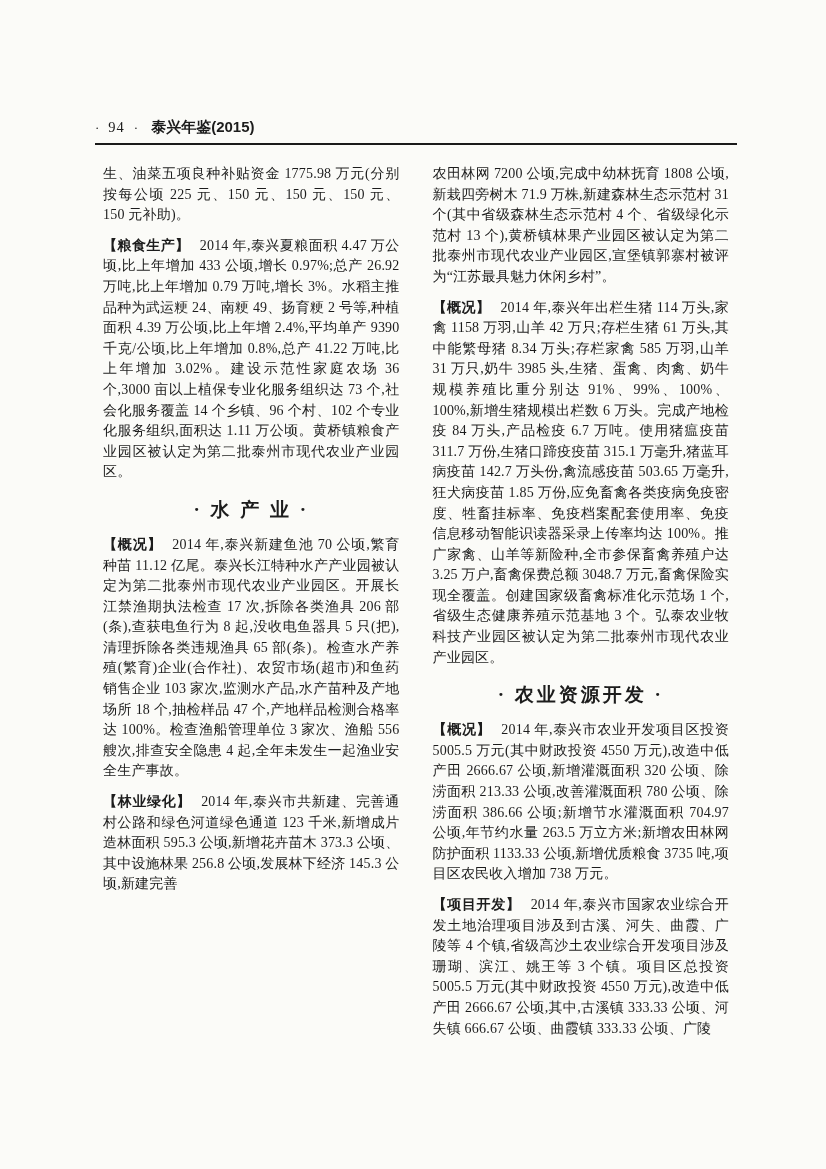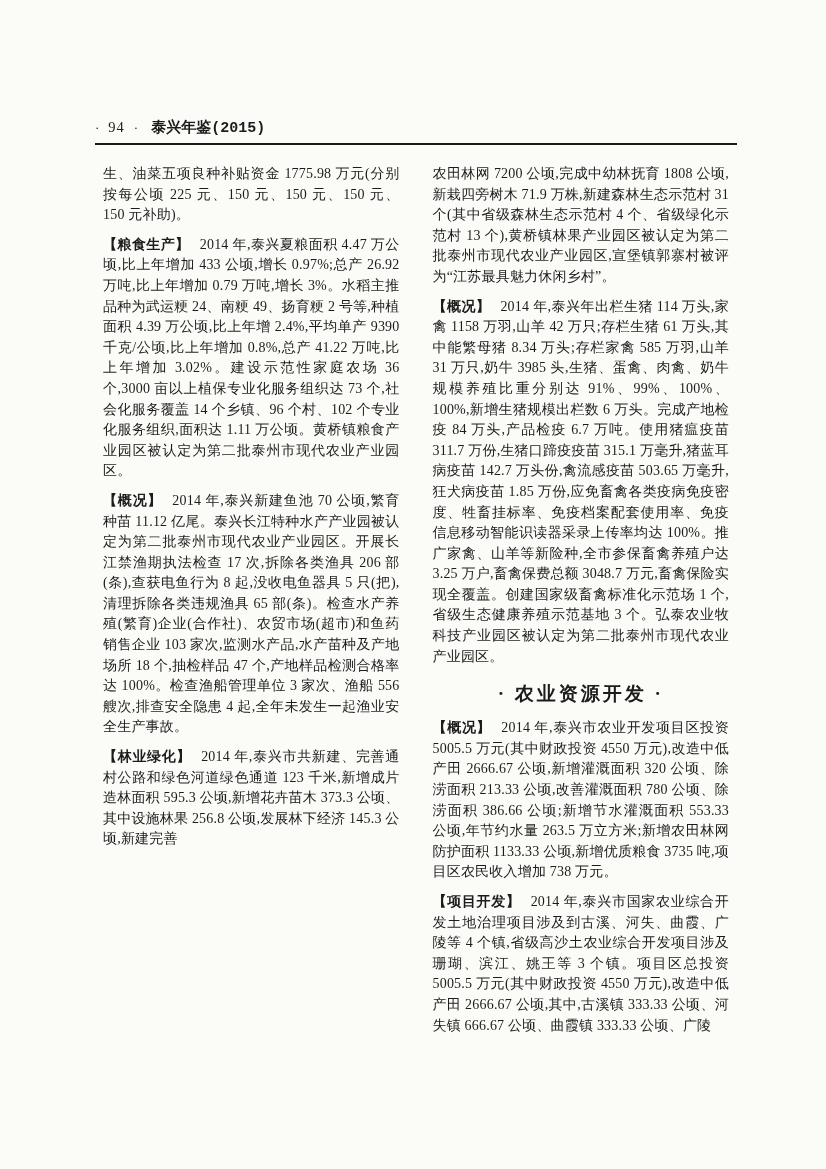--- a/index.html
+++ b/index.html
@@ -28,21 +28,21 @@
   }
   .page-header .dot {
     font-size: 13px;
     color: #222;
   }
   .page-header .pagenum {
     font-family: Liberation Serif, serif;
     letter-spacing: 1px;
   }
   .page-header .booktitle {
-    font-family: Liberation Mono, monospace;
+    font-family: Liberation Sans, sans-serif;
     font-weight: 700;
     font-size: 15px;
     margin-left: 4px;
   }
   .header-rule {
     height: 2px;
     background: #1a1a1a;
     margin-bottom: 11px;
   }
   .columns {
@@ -57,21 +57,21 @@
   p.body-par {
     margin: 8px;
     font-size: 14px;
     line-height: 20.6px;
     letter-spacing: 0.2px;
   }
   p.body-par + p.body-par {
     margin-top: 9px;
   }
   .entry-label {
-    font-family: Liberation Serif, serif;
+    font-family: Liberation Sans, sans-serif;
     font-weight: 700;
     font-size: 14px;
     margin-right: 10px;
   }
   h2.sec-heading {
     margin: 15px 0 12px 0;
     text-align: center;
     font-weight: 600;
     font-size: 19px;
     letter-spacing: 3px;
@@ -98,35 +98,36 @@
 
   <main class="columns">
 
     <section class="col">
       <p class="body-par">生、油菜五项良种补贴资金 1775.98 万元(分别按每公顷 225 元、150 元、150 元、150 元、150 元补助)。</p>
 
       <p class="body-par"><span class="entry-label">【粮食生产】</span><span>2014 年,泰兴夏粮面积 4.47 万公顷,比上年增加 433 公顷,增长 0.97%;总产 26.92 万吨,比上年增加 0.79 万吨,增长 3%。水稻主推品种为武运粳 24、南粳 49、扬育粳 2 号等,种植面积 4.39 万公顷,比上年增 2.4%,平均单产 9390 千克/公顷,比上年增加 0.8%,总产 41.22 万吨,比上年增加 3.02%。建设示范性家庭农场 36 个,3000 亩以上植保专业化服务组织达 73 个,社会化服务覆盖 14 个乡镇、96 个村、102 个专业化服务组织,面积达 1.11 万公顷。黄桥镇粮食产业园区被认定为第二批泰州市现代农业产业园区。</span></p>
 
 
 
+      <h2 class="sec-heading">· 水 产 业 ·</h2>
 
       <p class="body-par"><span class="entry-label">【概况】</span><span>2014 年,泰兴新建鱼池 70 公顷,繁育种苗 11.12 亿尾。泰兴长江特种水产产业园被认定为第二批泰州市现代农业产业园区。开展长江禁渔期执法检查 17 次,拆除各类渔具 206 部(条),查获电鱼行为 8 起,没收电鱼器具 5 只(把),清理拆除各类违规渔具 65 部(条)。检查水产养殖(繁育)企业(合作社)、农贸市场(超市)和鱼药销售企业 103 家次,监测水产品,水产苗种及产地场所 18 个,抽检样品 47 个,产地样品检测合格率达 100%。检查渔船管理单位 3 家次、渔船 556 艘次,排查安全隐患 4 起,全年未发生一起渔业安全生产事故。</span></p>
 
 
       <p class="body-par"><span class="entry-label">【林业绿化】</span><span>2014 年,泰兴市共新建、完善通村公路和绿色河道绿色通道 123 千米,新增成片造林面积 595.3 公顷,新增花卉苗木 373.3 公顷、其中设施林果 256.8 公顷,发展林下经济 145.3 公顷,新建完善</span></p>
     </section>
 
     <section class="col">
       <p class="body-par">农田林网 7200 公顷,完成中幼林抚育 1808 公顷,新栽四旁树木 71.9 万株,新建森林生态示范村 31 个(其中省级森林生态示范村 4 个、省级绿化示范村 13 个),黄桥镇林果产业园区被认定为第二批泰州市现代农业产业园区,宣堡镇郭寨村被评为“江苏最具魅力休闲乡村”。</p>
 
 
 
       <p class="body-par"><span class="entry-label">【概况】</span><span>2014 年,泰兴年出栏生猪 114 万头,家禽 1158 万羽,山羊 42 万只;存栏生猪 61 万头,其中能繁母猪 8.34 万头;存栏家禽 585 万羽,山羊 31 万只,奶牛 3985 头,生猪、蛋禽、肉禽、奶牛规模养殖比重分别达 91%、99%、100%、100%,新增生猪规模出栏数 6 万头。完成产地检疫 84 万头,产品检疫 6.7 万吨。使用猪瘟疫苗 311.7 万份,生猪口蹄疫疫苗 315.1 万毫升,猪蓝耳病疫苗 142.7 万头份,禽流感疫苗 503.65 万毫升,狂犬病疫苗 1.85 万份,应免畜禽各类疫病免疫密度、牲畜挂标率、免疫档案配套使用率、免疫信息移动智能识读器采录上传率均达 100%。推广家禽、山羊等新险种,全市参保畜禽养殖户达 3.25 万户,畜禽保费总额 3048.7 万元,畜禽保险实现全覆盖。创建国家级畜禽标准化示范场 1 个,省级生态健康养殖示范基地 3 个。弘泰农业牧科技产业园区被认定为第二批泰州市现代农业产业园区。</span></p>
 
       <h2 class="sec-heading">· 农业资源开发 ·</h2>
 
-      <p class="body-par"><span class="entry-label">【概况】</span><span>2014 年,泰兴市农业开发项目区投资 5005.5 万元(其中财政投资 4550 万元),改造中低产田 2666.67 公顷,新增灌溉面积 320 公顷、除涝面积 213.33 公顷,改善灌溉面积 780 公顷、除涝面积 386.66 公顷;新增节水灌溉面积 553.33 公顷,年节约水量 263.5 万立方米;新增农田林网防护面积 1133.33 公顷,新增优质粮食 3735 吨,项目区农民收入增加 738 万元。</span></p>
+      <p class="body-par"><span class="entry-label">【概况】</span><span>2014 年,泰兴市农业开发项目区投资 5005.5 万元(其中财政投资 4550 万元),改造中低产田 2666.67 公顷,新增灌溉面积 320 公顷、除涝面积 213.33 公顷,改善灌溉面积 780 公顷、除涝面积 386.66 公顷;新增节水灌溉面积 704.97 公顷,年节约水量 263.5 万立方米;新增农田林网防护面积 1133.33 公顷,新增优质粮食 3735 吨,项目区农民收入增加 738 万元。</span></p>
 
       <p class="body-par"><span class="entry-label">【项目开发】</span><span>2014 年,泰兴市国家农业综合开发土地治理项目涉及到古溪、河失、曲霞、广陵等 4 个镇,省级高沙土农业综合开发项目涉及珊瑚、滨江、姚王等 3 个镇。项目区总投资 5005.5 万元(其中财政投资 4550 万元),改造中低产田 2666.67 公顷,其中,古溪镇 333.33 公顷、河失镇 666.67 公顷、曲霞镇 333.33 公顷、广陵</span></p>
     </section>
 
   </main>
 </div>
 
 </body></html>

